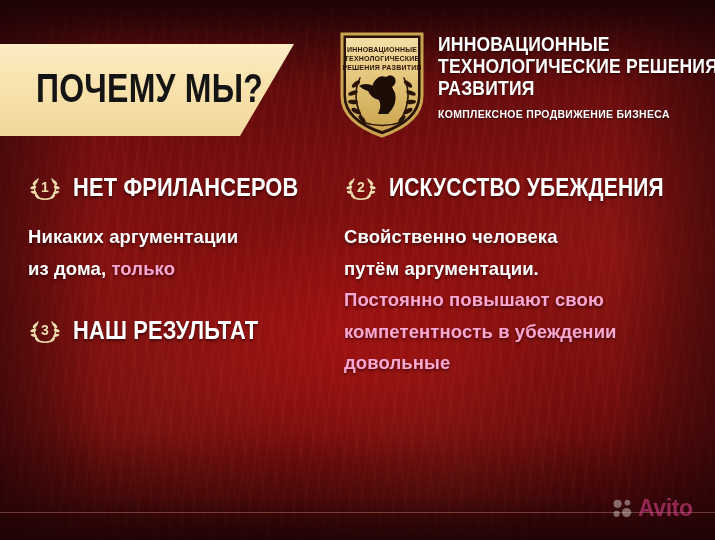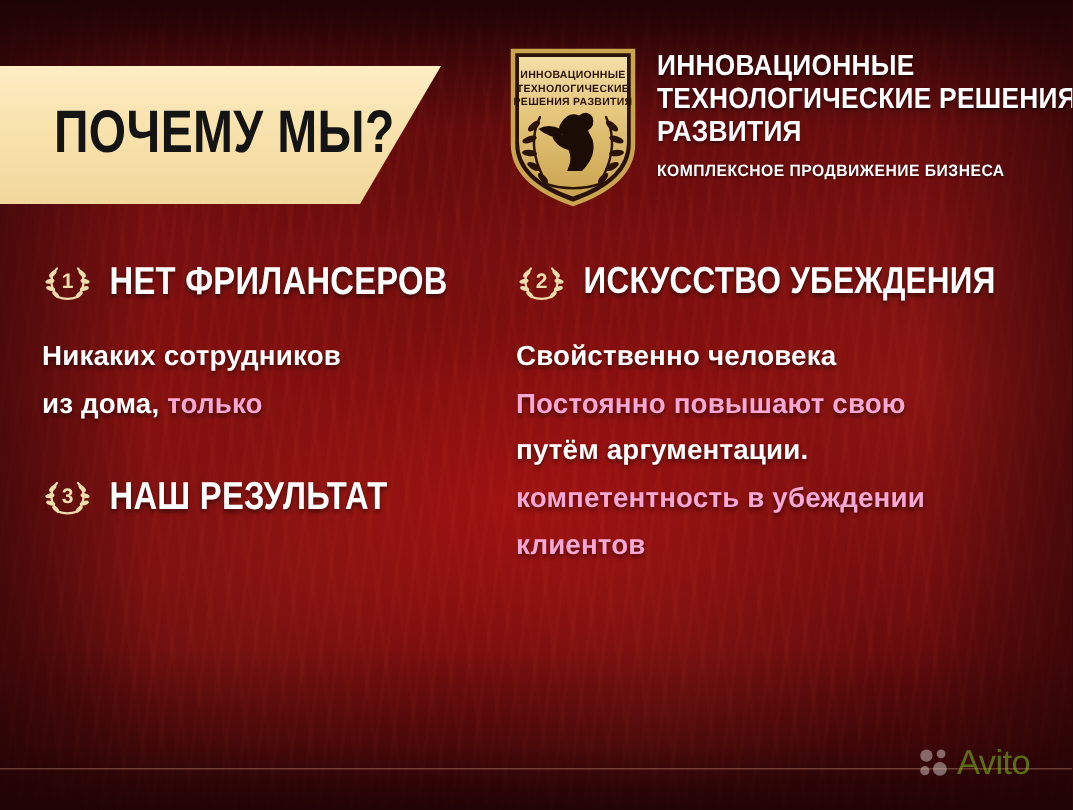--- a/index.html
+++ b/index.html
@@ -179,22 +179,22 @@
     top: 497px;
     display: flex;
     align-items: center;
     gap: 5px;
     opacity: 0.52;
   }
   .wm-mark { width: 21px; height: 21px; flex: 0 0 auto; }
   .wm-text {
     font-size: 23px;
     line-height: 23px;
-    font-weight: 400;
-    color: #84cc16;
+    font-weight: 700;
+    color: #ec4899;
     letter-spacing: -0.4px;
   }
 </style>
 </head>
 <body>
 
 <div id="poster">
 
   <div class="bg-base"></div>
   <div class="bg-texture"></div>
@@ -266,21 +266,21 @@
             <ellipse cx="28.7" cy="14.5" rx="3.1" ry="1.5" transform="rotate(14 28.7 14.5)"></ellipse>
             <ellipse cx="28.2" cy="19.4" rx="3.1" ry="1.5" transform="rotate(-16 28.2 19.4)"></ellipse>
             <ellipse cx="24.8" cy="23.4" rx="2.9" ry="1.4" transform="rotate(-44 24.8 23.4)"></ellipse>
           </g>
           <path d="M10.5 25 Q17 27.4 23.5 25" stroke="#efdcac" stroke-width="1.5" fill="none" stroke-linecap="round"></path>
           <text x="17" y="19" text-anchor="middle" font-family="Liberation Sans, sans-serif" font-size="14" font-weight="700" fill="#efdcac">1</text>
         </svg>
         <div class="block-title">НЕТ ФРИЛАНСЕРОВ</div>
       </div>
       <div class="block-body">
-        <div><span>Никаких сотрудников</span></div>
+        <div><span>Никаких аргументации</span></div>
         <div><span>из дома, </span><span class="hl">только</span></div>
       </div>
     </div>
 
     <div class="block-gap"></div>
 
     <div>
       <div class="block-head">
         <svg class="badge" viewBox="0 0 34 28">
           <g stroke="#efdcac" stroke-width="1.5" fill="none" stroke-linecap="round">
@@ -323,24 +323,24 @@
             <ellipse cx="28.2" cy="19.4" rx="3.1" ry="1.5" transform="rotate(-16 28.2 19.4)"></ellipse>
             <ellipse cx="24.8" cy="23.4" rx="2.9" ry="1.4" transform="rotate(-44 24.8 23.4)"></ellipse>
           </g>
           <path d="M10.5 25 Q17 27.4 23.5 25" stroke="#efdcac" stroke-width="1.5" fill="none" stroke-linecap="round"></path>
           <text x="17" y="19" text-anchor="middle" font-family="Liberation Sans, sans-serif" font-size="14" font-weight="700" fill="#efdcac">2</text>
         </svg>
         <div class="block-title small">ИСКУССТВО УБЕЖДЕНИЯ</div>
       </div>
       <div class="block-body">
         <div><span>Свойственно человека</span></div>
+        <div><span>путём аргументации.</span></div>
         <div><span class="hl">Постоянно повышают свою</span></div>
-        <div><span>путём аргументации.</span></div>
         <div><span class="hl">компетентность в убеждении</span></div>
-        <div><span class="hl">клиентов</span></div>
+        <div><span class="hl">довольные</span></div>
       </div>
     </div>
   </div>
 
   <div class="watermark">
     <svg class="wm-mark" viewBox="0 0 21 21">
       <circle cx="5.6" cy="5.8" r="4.1" fill="#cfc3c2"></circle>
       <circle cx="15.4" cy="4.6" r="2.9" fill="#cfc3c2"></circle>
       <circle cx="4.6" cy="15.8" r="3.1" fill="#cfc3c2"></circle>
       <circle cx="14.6" cy="14.6" r="4.6" fill="#cfc3c2"></circle>

